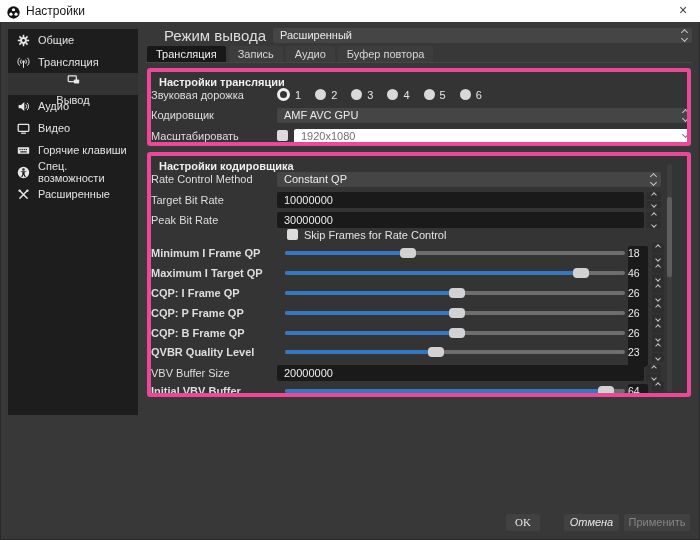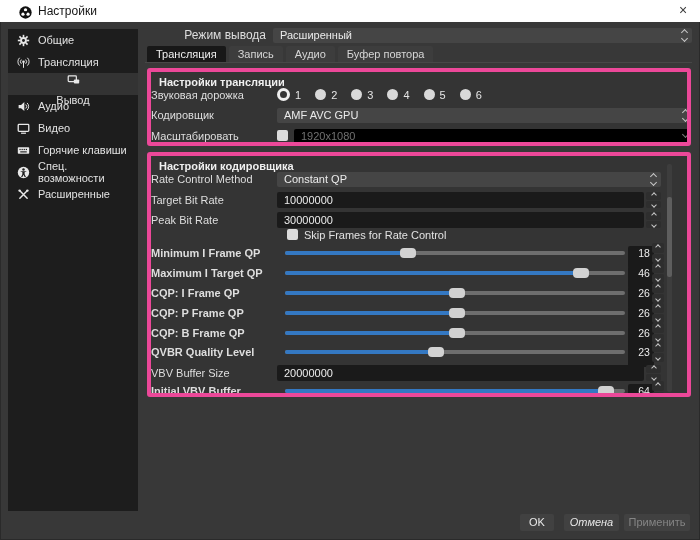--- a/index.html
+++ b/index.html
@@ -1,39 +1,39 @@
 <!DOCTYPE html>
 <html><head>
 <meta charset="utf-8">
 <style>
   html,body{margin:0;padding:0;background:#222;}
   .window{position:relative;width:700px;height:540px;background:#383838;overflow:hidden;
           font-family:"Liberation Sans",sans-serif;color:#e6e6e6;box-shadow:inset 0 0 0 1px #2a2a2a;}
   
   .titlebar{position:absolute;left:0;top:0;width:700px;height:22px;background:#ffffff;
-            display:flex;align-items:center;gap:6px;padding-left:19px;box-sizing:border-box;}
+            display:flex;align-items:center;gap:6px;padding-left:7px;box-sizing:border-box;}
   .titlebar .logo{width:13px;height:13px;display:block;}
   .titlebar .title{font-size:12px;color:#141414;}
   .titlebar .close{position:absolute;right:0;top:0;width:34px;height:22px;text-align:center;
             line-height:21px;font-size:14px;color:#3c3c3c;cursor:default;}
   
-  .sidebar{position:absolute;left:8px;top:29px;width:130px;height:482px;background:#1d1d1d;}
+  .sidebar{position:absolute;left:8px;top:29px;width:130px;height:386px;background:#1d1d1d;}
   .side-item{height:22px;display:flex;align-items:center;gap:8px;padding:0 9px;font-size:11px;color:#e2e2e2;}
   .side-item.sel{background:#333333;flex-direction:column;}
   .side-item .icn{width:13px;height:13px;flex:0 0 13px;}
   .side-item .icn svg{width:13px;height:13px;display:block;}
   
-  .lblcol{position:absolute;left:145px;width:121px;text-align:right;font-size:12px;color:#dedede;line-height:15px;}
+  .lblcol{position:absolute;left:145px;width:121px;text-align:right;font-size:15px;color:#dedede;line-height:15px;}
   .combo{position:absolute;background:#454545;border-radius:2px;font-size:11px;line-height:15px;height:15px;
          color:#ebebeb;padding:0 18px 0 7px;box-sizing:border-box;white-space:nowrap;overflow:hidden;}
   .combo .dchev{position:absolute;right:5px;top:2px;}
   .ch{display:block;width:4px;height:4px;border-right:1.4px solid #c6c6c6;border-bottom:1.4px solid #c6c6c6;}
   .ch.up{transform:rotate(225deg);margin-bottom:1px;}
   .ch.dn{transform:rotate(45deg);margin-top:1px;}
-  .combo.disabled{background:#000000;color:#707070;}
+  .combo.disabled{background:#ffffff;color:#707070;}
   .combo.disabled .ch{border-color:#7a7a7a;}
   .tabs{position:absolute;left:147px;top:46px;height:16px;display:flex;gap:3px;}
   .tab{height:16px;line-height:16px;padding:0 9px;font-size:11px;background:#3d3d3d;color:#d6d6d6;
        border-radius:2px 2px 0 0;}
   .tab.active{background:#181818;color:#f0f0f0;}
   .tabline{position:absolute;left:145px;top:62px;width:547px;height:1px;background:#474747;}
   
   .group{position:absolute;left:147px;width:544px;background:#343434;border:4px solid #ec4899;
          border-radius:3px;box-sizing:border-box;overflow:hidden;}
   .g-title{position:absolute;left:8px;top:4px;font-size:11px;font-weight:bold;color:#efefef;}
@@ -50,21 +50,21 @@
   .spincol{position:absolute;left:495px;width:15px;height:16px;display:flex;flex-direction:column;gap:1px;}
   .spincol .sb{flex:1;background:#2e2e2e;border-radius:2px;display:flex;align-items:center;justify-content:center;}
   .spincol .ch{width:3px;height:3px;}
   
   .srow{position:absolute;left:0;width:540px;height:20px;}
   .srow .rlabel{top:3px;line-height:15px;font-weight:bold;}
   .groove{position:absolute;left:134px;top:8px;width:340px;height:4px;border-radius:2px;background:#6e6e6e;}
   .fill{position:absolute;left:0;top:0;height:4px;border-radius:2px;background:#3478c2;}
   .handle{position:absolute;top:-3px;width:16px;height:10px;border-radius:4px;background:#d2d2d2;}
   .valbox{position:absolute;left:477px;top:3px;width:20px;height:22px;background:#1a1a1a;border-radius:2px;
-          font-size:10.5px;color:#ececec;text-align:center;line-height:14px;padding-left:6px;}
+          font-size:10.5px;color:#ececec;line-height:14px;}
   .sspin{position:absolute;left:501px;top:0;width:12px;height:20px;display:flex;flex-direction:column;gap:1px;}
   .sspin .sb{flex:1;background:#2e2e2e;border-radius:2px;display:flex;align-items:center;justify-content:center;}
   .sspin .ch{width:3px;height:3px;}
   
   .sbar{position:absolute;left:516px;top:8px;width:5px;height:228px;background:#3d3d3d;border-radius:2px;}
   .sthumb{position:absolute;left:0;top:33px;width:5px;height:80px;background:#5e5e5e;border-radius:2px;}
   
   .btn{position:absolute;top:514px;height:17px;background:#414141;border-radius:2px;font-size:11px;
        color:#e8e8e8;text-align:center;line-height:17px;}
   .btn.disabled{color:#858585;}
@@ -412,17 +412,17 @@
       <span class="sb">
           <span class="ch dn"></span>
         </span>
     </div>
 
     <div class="sbar">
       <span class="sthumb"></span>
     </div>
   </section>
 
-  <div class="btn" style="left:520px;width:34px;">OK</div>
+  <div class="btn" style="left:506px;width:34px;font-family:Liberation Serif, serif;">OK</div>
   <div class="btn" style="left:564px;width:55px;font-style:italic;">Отмена</div>
   <div class="btn disabled" style="left:624px;width:66px;">Применить</div>
 
 </div>
 
 </body></html>

